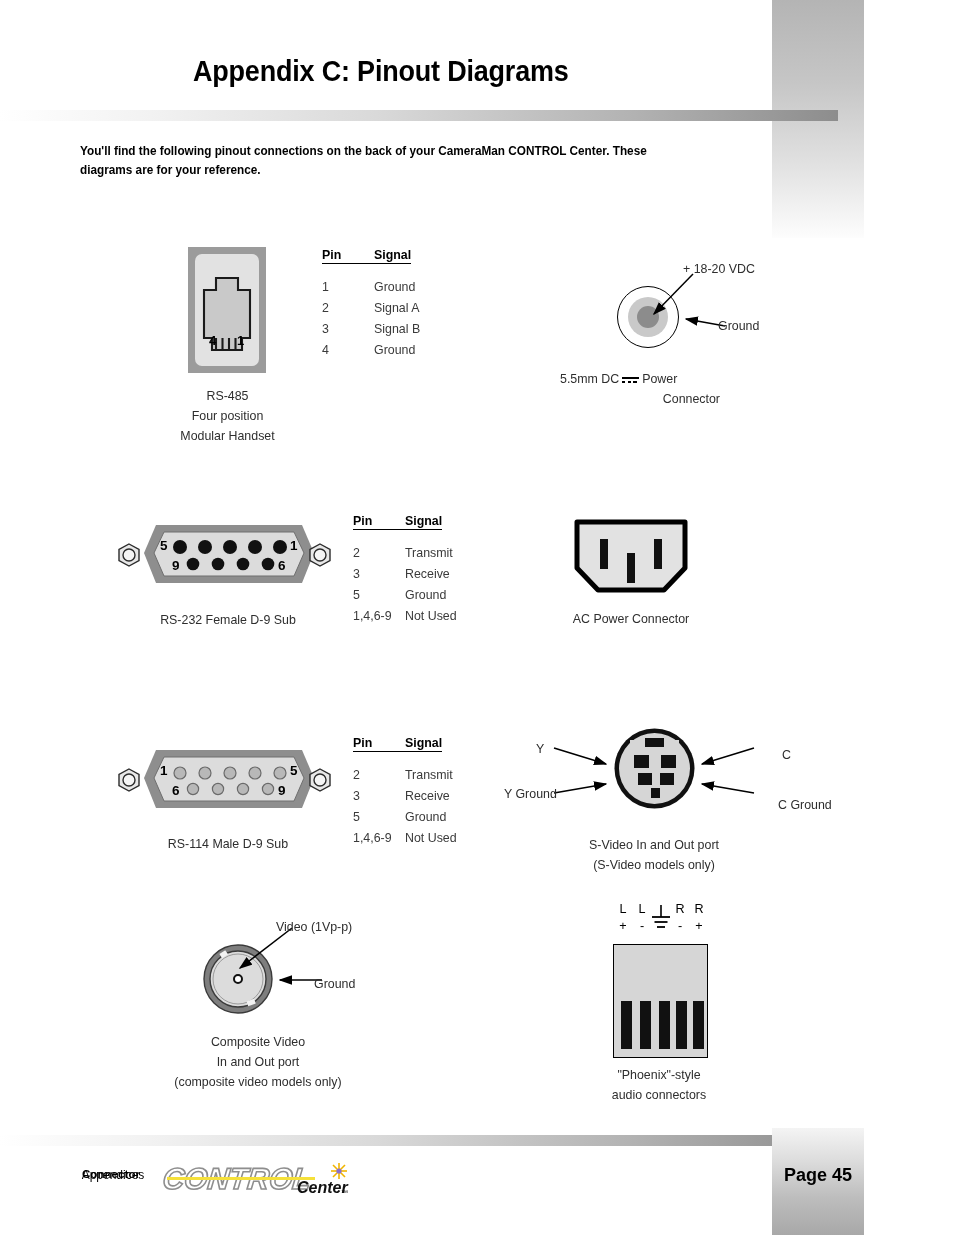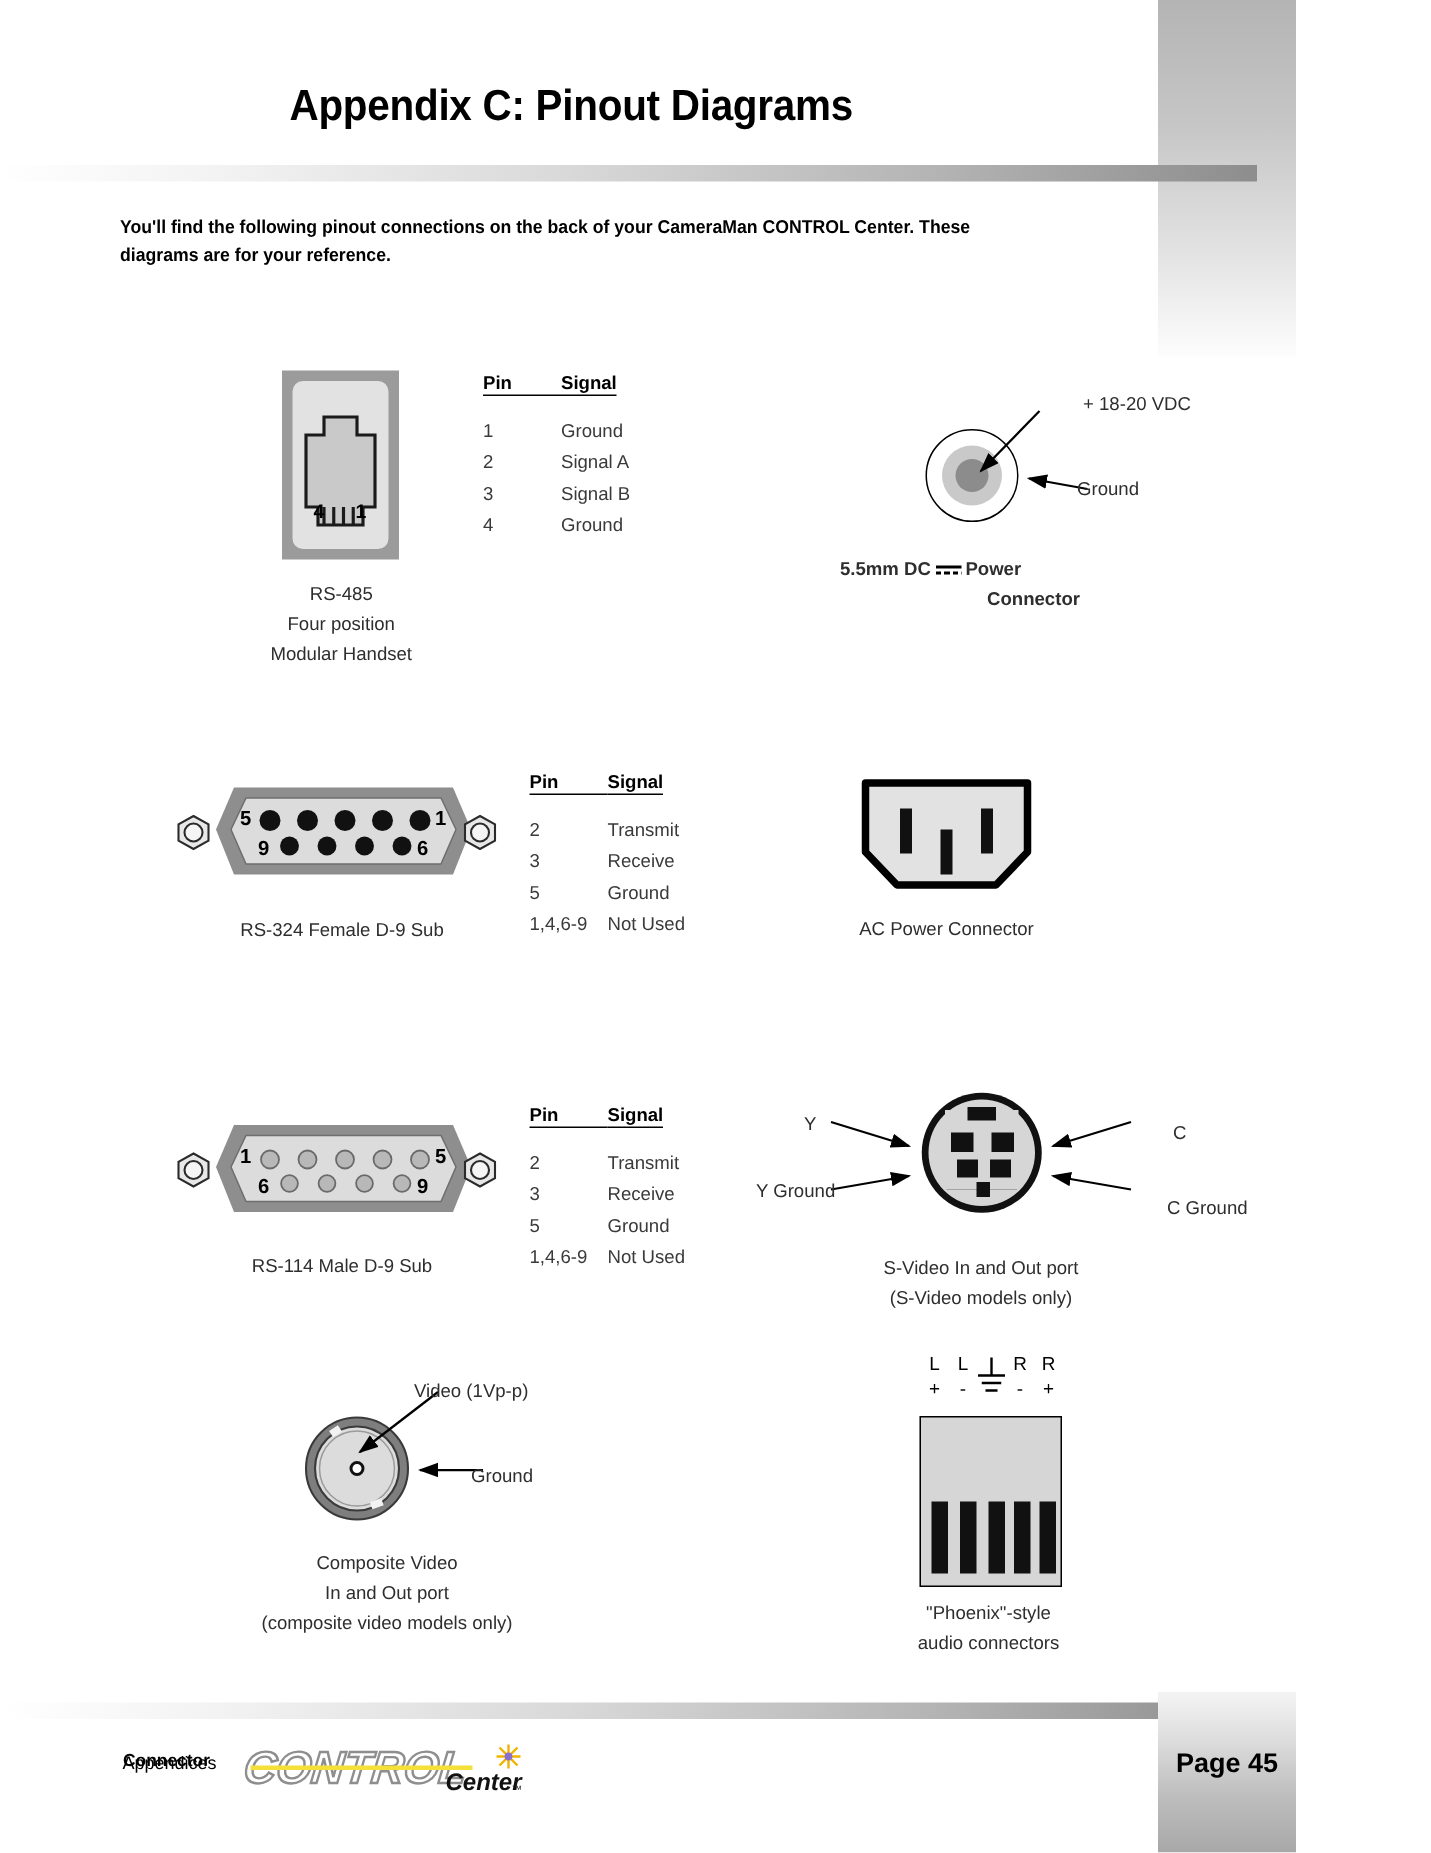--- a/index.html
+++ b/index.html
@@ -172,23 +172,23 @@
   </div>
   <svg class="leader" style="left:600px;top:262px;" width="160" height="90">
     <defs>
       <marker id="ah" markerWidth="9" markerHeight="9" refX="8" refY="3.2" orient="auto">
         <path d="M0,0 L9,3.2 L0,6.4 z" fill="#000"></path>
       </marker>
     </defs>
     <line x1="93" y1="12" x2="54" y2="52" stroke="#000" stroke-width="1.5" marker-end="url(#ah)"></line>
     <line x1="125" y1="64" x2="86" y2="57" stroke="#000" stroke-width="1.5" marker-end="url(#ah)"></line>
   </svg>
-  <div class="lbl" style="left:683px;top:262px;margin-left:39px;">+ 18-20 VDC</div>
+  <div class="lbl" style="left:683px;top:262px;">+ 18-20 VDC</div>
   <div class="lbl" style="left:718px;top:319px;">Ground</div>
-  <div class="caption" style="left:560px;top:369px;width:180px;text-align:left;font-weight:bold;">
+  <div class="caption" style="left:560px;top:369px;width:180px;text-align:left;">
     <div style="white-space:nowrap;">
       <span>5.5mm DC</span><span class="dc-sym"><i></i><u></u></span><span>Power</span>
     </div>
     <div style="text-align:right;width:160px;">Connector</div>
   </div>
 
   <div class="dsub" style="left:138px;top:519px;">
     <svg width="182" height="70" viewBox="0 0 182 70">
       <path d="M18 6 L164 6 L176 34 L164 64 L18 64 L6 34 Z" fill="#8e8e8e"></path>
       <path d="M26 13 L156 13 L166 34 L156 57 L26 57 L16 34 Z" fill="#dcdcdc" stroke="#6e6e6e" stroke-width="1"></path>
@@ -210,21 +210,21 @@
     <div style="position:absolute;left:140px;top:39px;font-size:13.5px;font-weight:bold;">6</div>
   </div>
   <svg class="screw" style="left:117px;top:543px;" viewBox="0 0 24 24">
     <polygon points="12,1 22,6.5 22,17.5 12,23 2,17.5 2,6.5" fill="#e8e8e8" stroke="#2b2b2b" stroke-width="1.4"></polygon>
     <circle cx="12" cy="12" r="6" fill="#f5f5f5" stroke="#2b2b2b" stroke-width="1.4"></circle>
   </svg>
   <svg class="screw" style="left:308px;top:543px;" viewBox="0 0 24 24">
     <polygon points="12,1 22,6.5 22,17.5 12,23 2,17.5 2,6.5" fill="#e8e8e8" stroke="#2b2b2b" stroke-width="1.4"></polygon>
     <circle cx="12" cy="12" r="6" fill="#f5f5f5" stroke="#2b2b2b" stroke-width="1.4"></circle>
   </svg>
-  <div class="caption" style="left:128px;top:610px;width:200px;">RS-324 Female D-9 Sub</div>
+  <div class="caption" style="left:128px;top:610px;width:200px;">RS-232 Female D-9 Sub</div>
 
   <div class="pin-table" style="left:353px;top:514px;">
     <div class="thead">
       <span class="col-pin">Pin</span>
       <span>Signal</span>
     </div>
     <div class="rows">
       <div class="row">
         <span class="c1">2</span>
         <span>Transmit</span>

